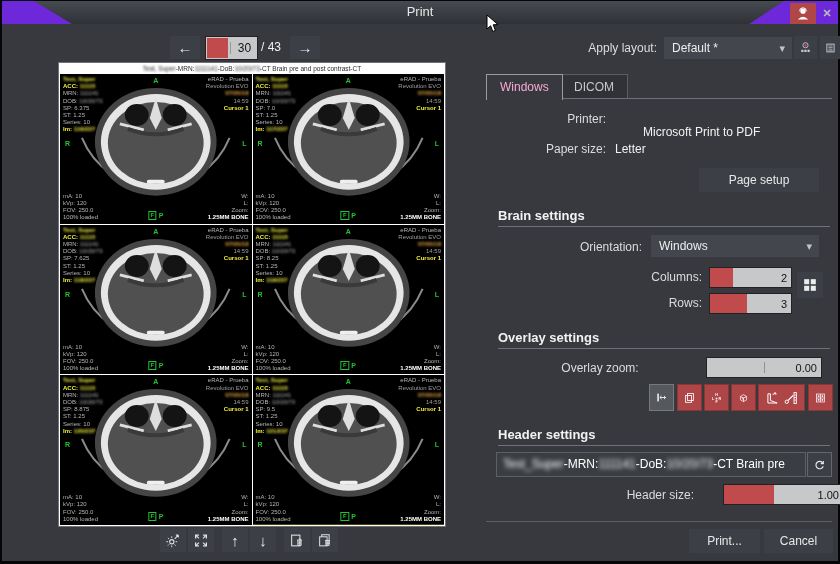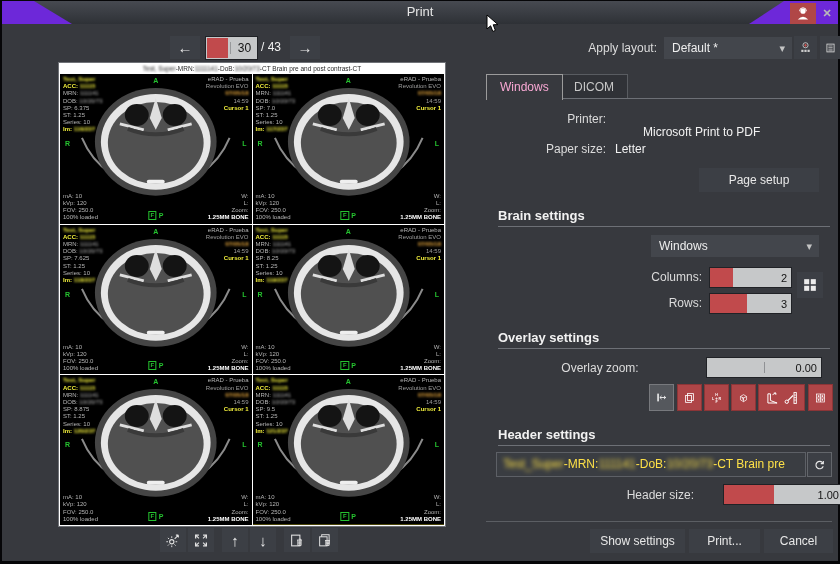--- a/index.html
+++ b/index.html
@@ -60,21 +60,21 @@
   .bl{bottom:2px;left:3px;} .brr{bottom:2px;right:3px;text-align:right;}
   .y{color:#f2ef3c;} .or{color:#e0a23a;} .wb{color:#fff;} .dim{color:#9f9f9f;} .b{font-weight:bold;}
   .mk{position:absolute;color:#25c22f;font-weight:bold;font-size:7px;line-height:7px;}
   .mk.ma{top:3px;left:50%;transform:translateX(-50%);}
   .mk.mr{left:5px;top:44%;} .mk.ml{right:5px;top:44%;}
   .mk.mp{bottom:4px;left:50%;transform:translateX(-50%);display:flex;align-items:center;gap:2px;}
   .fbox{display:inline-block;border:1px solid #25c22f;font-size:6px;line-height:7px;padding:0 1.5px;}
   .blur{filter:blur(2px);}
   .cell .blur,.pghead .blur{filter:blur(1.2px);}
   
-  .hfield{position:absolute;background:#3a3d42;border:1px solid #5d6066;color:#fde047;
+  .hfield{position:absolute;background:#3a3d42;border:1px solid #5d6066;color:#ffffff;
           font-size:12px;line-height:23px;padding:0 6px;white-space:nowrap;overflow:hidden;}
   .cursor{position:absolute;z-index:10;pointer-events:none;}
 </style>
 </head>
 <body>
 
 <div class="stage">
   <div class="dialog">
 
     <div class="titlebar">
@@ -471,20 +471,21 @@
     <div class="hline" style="left:484px;top:97px;width:346px;z-index:1;"></div>
 
     <div class="lbl r" style="left:494px;top:111px;width:110px;">Printer:</div>
     <div class="val" style="left:613px;top:124px;margin-left:28px;">Microsoft Print to PDF</div>
     <div class="lbl r" style="left:494px;top:141px;width:110px;">Paper size:</div>
     <div class="val" style="left:613px;top:141px;">Letter</div>
     <button class="btn" style="left:697px;top:167px;width:120px;height:24px;">Page setup</button>
 
     <div class="sect" style="left:496px;top:207px;">Brain settings</div>
     <div class="hline" style="left:496px;top:225px;width:332px;"></div>
+    <div class="lbl r" style="left:498px;top:239px;width:142px;">Orientation:</div>
     <div class="dd" style="left:649px;top:234px;width:152px;height:22px;">
       <span>Windows</span>
       <span class="chev">▾</span>
     </div>
     <div class="lbl r" style="left:556px;top:269px;width:144px;">Columns:</div>
     <div class="slider" style="left:707px;top:266px;width:81px;height:19px;">
       <div class="red" style="width:28%;"></div>
       <div class="sval">2</div>
     </div>
     <div class="lbl r" style="left:556px;top:295px;width:144px;">Rows:</div>
@@ -568,21 +569,20 @@
         <path d="M13.6,2.2 V6 H9.8" fill="none" stroke="#e8e8e8" stroke-width="1.6"></path>
       </svg>
     </button>
     <div class="lbl r" style="left:512px;top:487px;width:180px;">Header size:</div>
     <div class="slider" style="left:721px;top:483px;width:119px;height:19px;">
       <div class="red" style="width:42%;"></div>
       <div class="sval">1.00</div>
     </div>
 
     <div class="hline" style="left:484px;top:520px;width:346px;background:#5b5e63;"></div>
-    <button class="btn" style="left:588px;top:528px;width:95px;height:24px;">Show settings</button>
     <button class="btn" style="left:687px;top:528px;width:71px;height:24px;">Print...</button>
     <button class="btn" style="left:762px;top:528px;width:69px;height:24px;">Cancel</button>
   </div>
 
   <svg class="cursor" style="left:486px;top:14px;" width="13" height="19" viewBox="0 0 13 19">
     <polygon points="1,1 1,15 4.6,11.8 6.8,17.5 9.4,16.4 7.2,10.8 12,10.6" fill="#fff" stroke="#000" stroke-width="1"></polygon>
   </svg>
 </div>
 
 </body></html>

